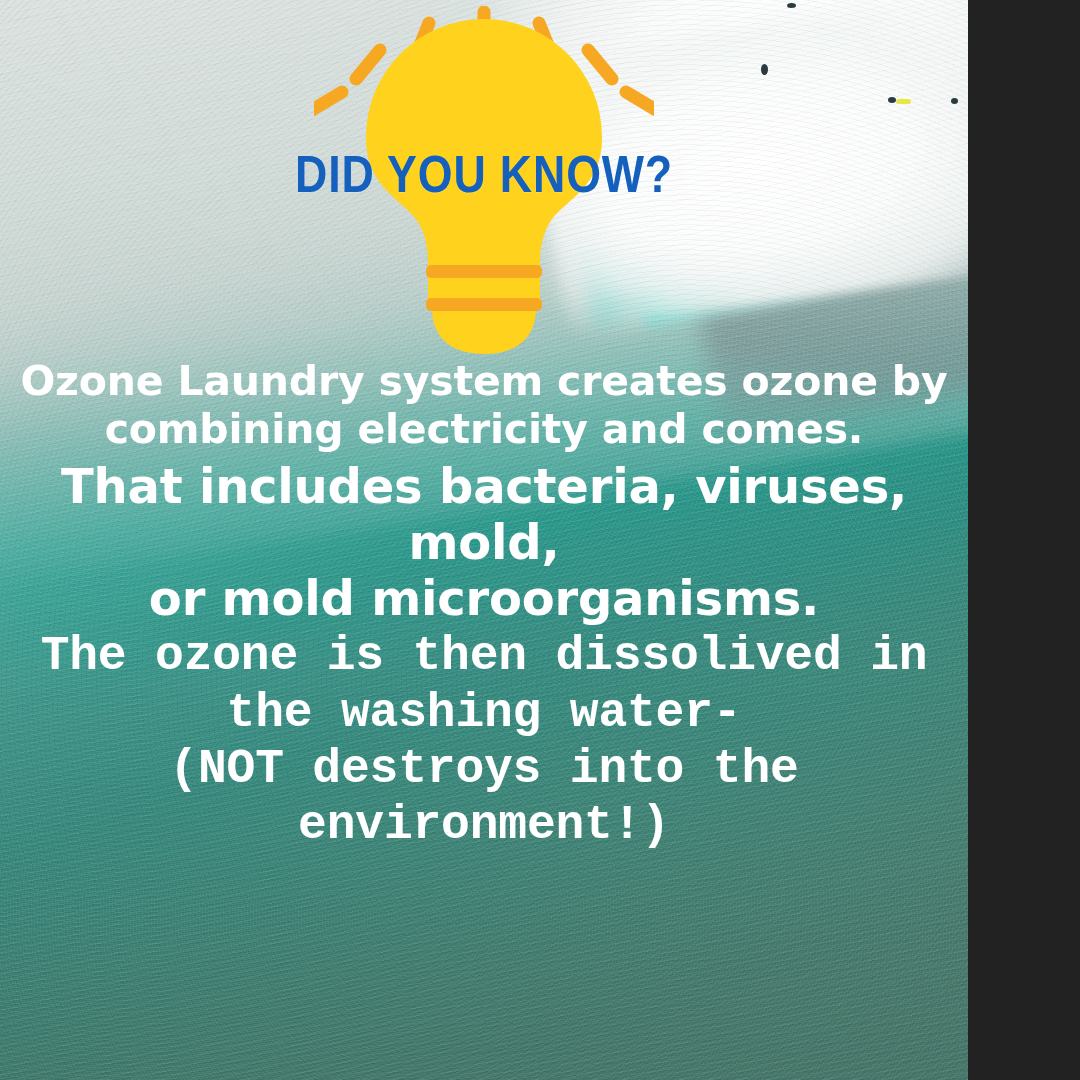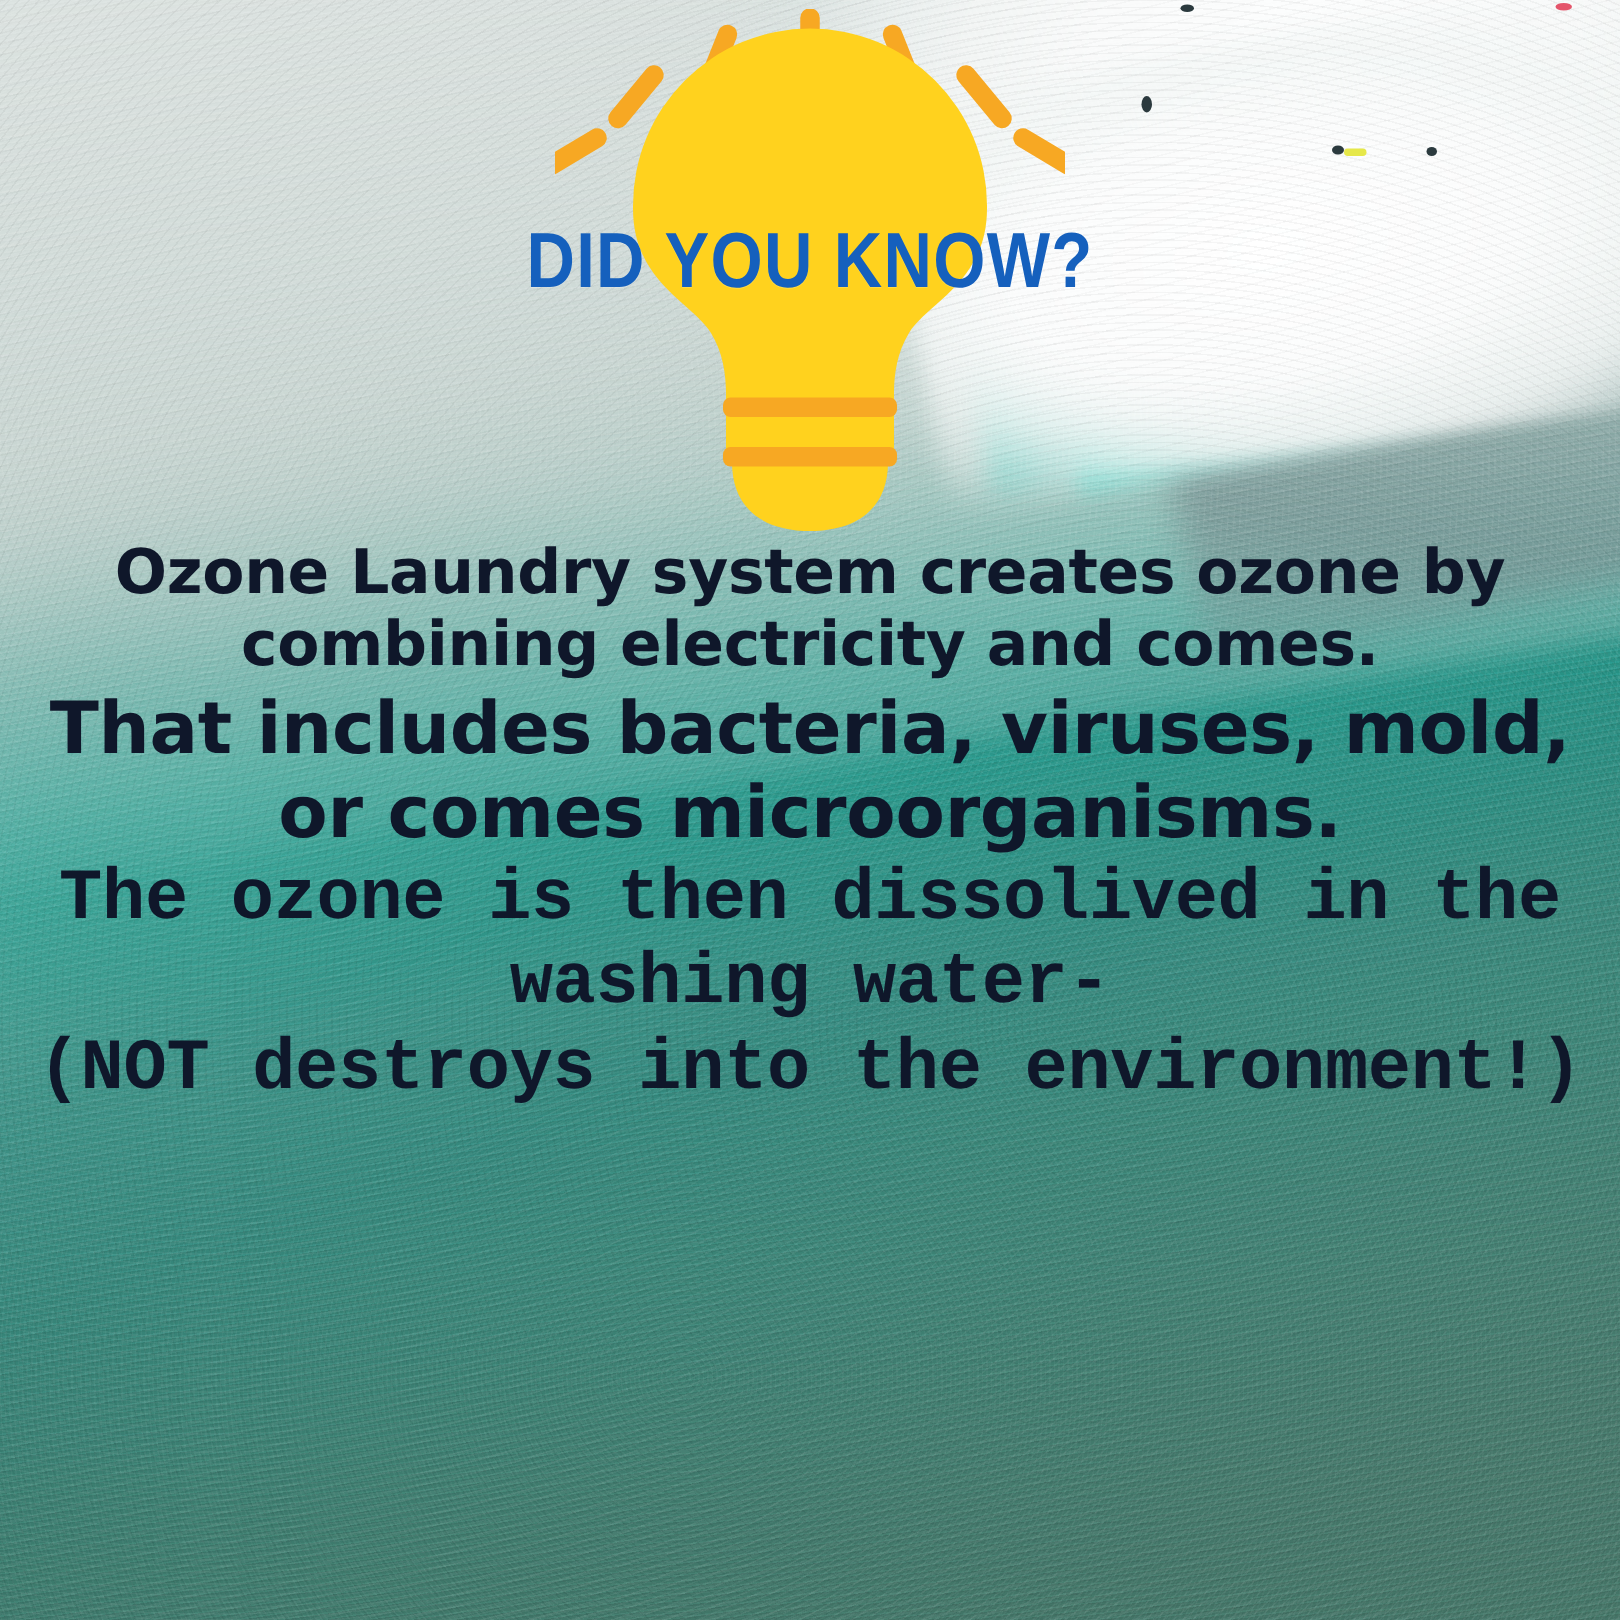--- a/index.html
+++ b/index.html
@@ -5,21 +5,21 @@
 <style>
   html, body {
     margin: 0;
     padding: 0;
     background: #222;
   }
   * { box-sizing: border-box; }
 
   .poster {
     position: relative;
-    width: 1080px;
+    width: 968px;
     height: 1080px;
     overflow: hidden;
     font-family: "DejaVu Sans", sans-serif;
     background: #3d8478;
   }
 
   
   .bg-base {
     position: absolute;
     inset: 0;
@@ -255,21 +255,21 @@
     text-align: center;
   }
   .para {
     font-family: "DejaVu Sans", "Liberation Sans", sans-serif;
     font-weight: bold;
     font-size: 41px;
     line-height: 1.17;
     letter-spacing: -0.2px;
     margin: 0;
   }
-  .para.dark  { color: #0f172a; }
+  .para.dark  { color: #ffffff; }
   .para.light { color: #ffffff; }
 
   .p1 { font-size: 41px; line-height: 1.17; margin-bottom: 4px; }
   .p2 { font-size: 41px; line-height: 1.17; margin-bottom: 2px; }
   .p3 { font-size: 48px; line-height: 1.17; margin-bottom: 2px; }
   .p4 { font-size: 40px; line-height: 1.17; margin-bottom: 2px; }
   .p5 { font-size: 48px; line-height: 1.17; margin-bottom: 0; font-family: Liberation Mono, monospace; }
 </style>
 </head>
 <body>
@@ -331,21 +331,21 @@
   <div class="copy">
 
     <p class="para dark p1">
       <span>Ozone Laundry  system creates ozone by</span><br>
       <span>combining electricity and comes.</span>
     </p>
 
 
     <p class="para dark p3">
       <span>That includes bacteria, viruses, mold,</span><br>
-      <span>or comes microorganisms.</span>
+      <span>or mold microorganisms.</span>
     </p>
 
 
     <p class="para dark p5">
       <span>The ozone is then dissolived in the washing water-</span><br>
       <span>(NOT destroys into the environment!)</span>
     </p>
 
   </div>
 

